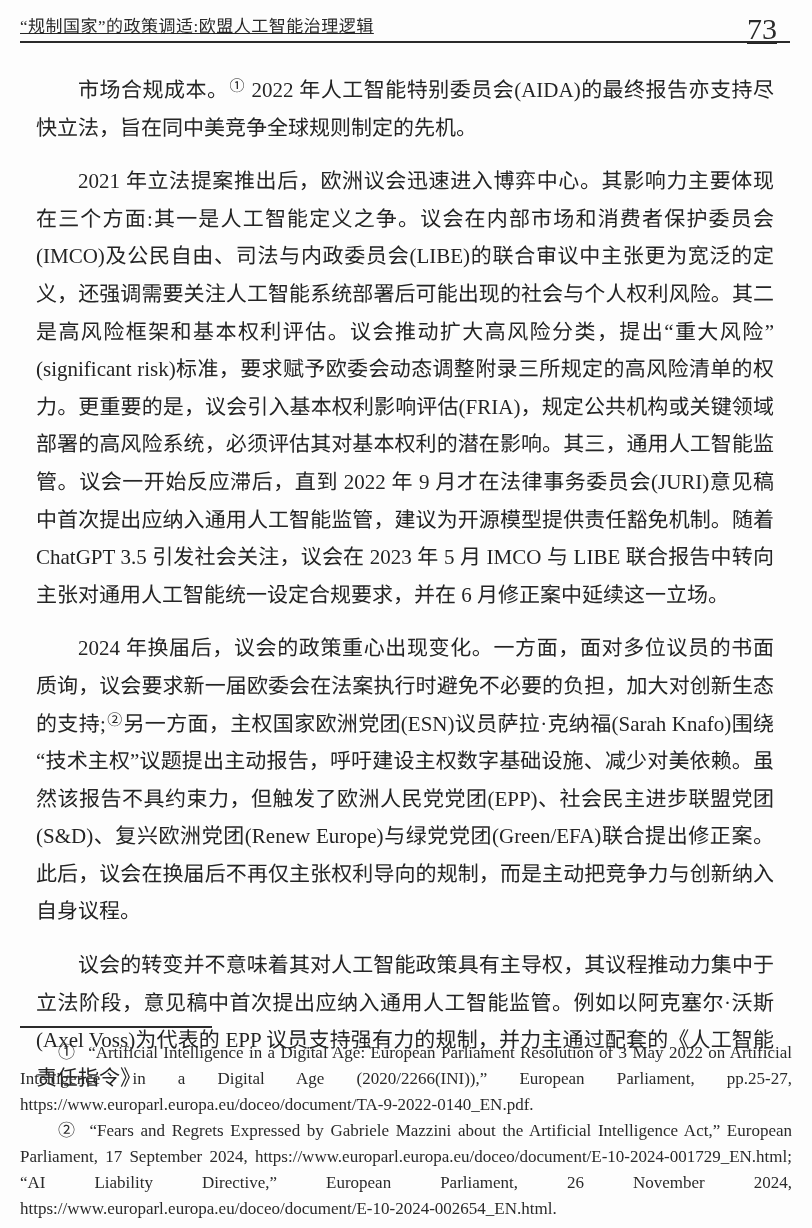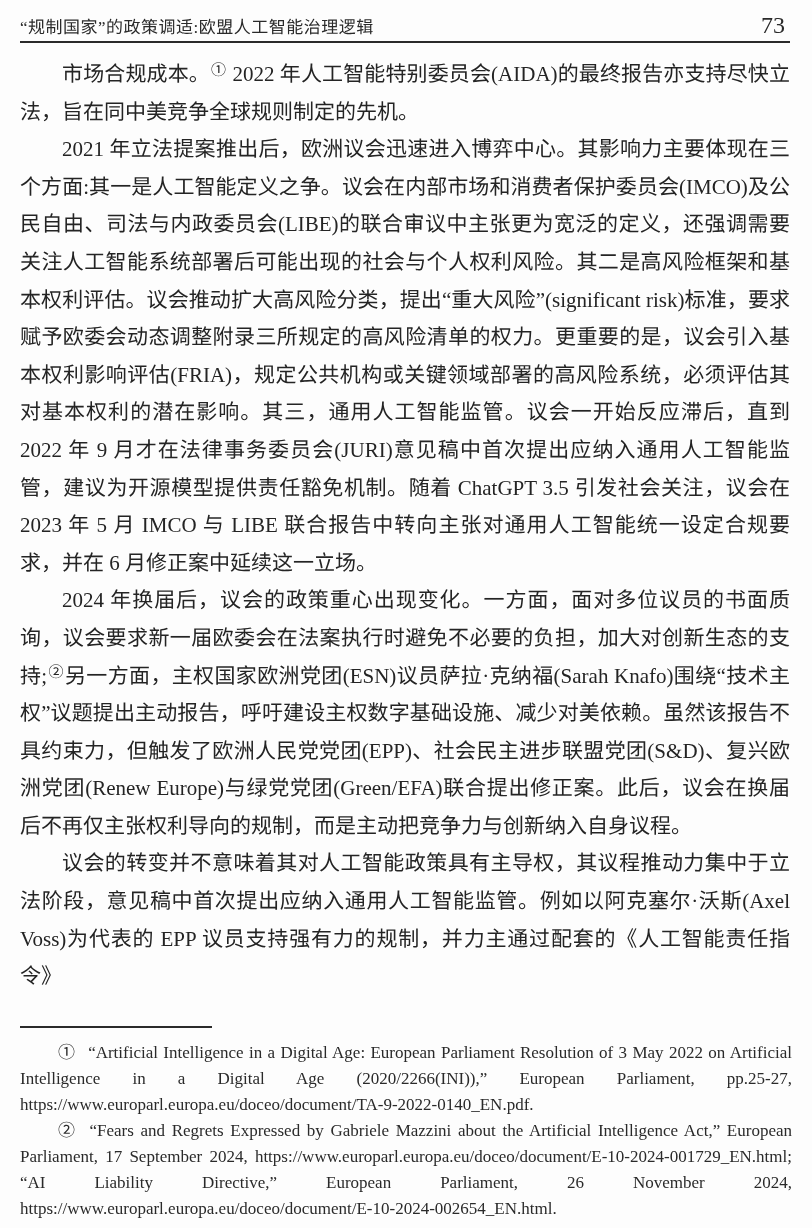--- a/index.html
+++ b/index.html
@@ -15,51 +15,52 @@
     background: #fdfdfd;
     color: #242424;
     font-family: "Liberation Serif", "DejaVu Serif", serif;
     overflow: hidden;
   }
   
   .page-header {
     position: absolute;
     top: 12px;
     left: 20px;
-    right: 27px;
+    right: 35px;
     display: flex;
     justify-content: space-between;
-    align-items: center;
+    align-items: flex-start;
+    text-decoration: underline;
   }
   .header-title {
     font-size: 17px;
     letter-spacing: 0.5px;
     color: #2a2a2a;
   }
   .page-number {
-    font-size: 24px;
+    font-size: 30px;
     color: #2a2a2a;
   }
   .header-rule {
     position: absolute;
     top: 41px;
     left: 20px;
     width: 770px;
     height: 2px;
     background: #2b2b2b;
   }
   
   .body-text {
     position: absolute;
     top: 56px;
     left: 20px;
     width: 770px;
   }
   .para {
-    margin: 0;
+    margin: 16px;
     font-size: 21px;
     line-height: 37.6px;
     text-align: justify;
     text-indent: 2em;
     color: #242424;
   }
   .fnref {
     font-size: 15px;
     line-height: 0;
     vertical-align: 6px;

